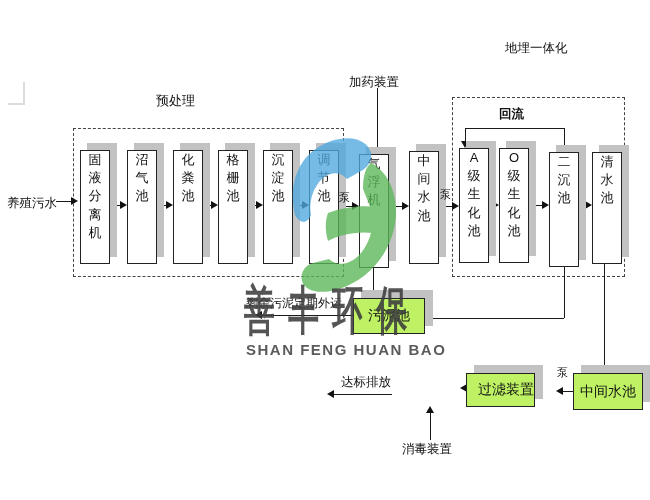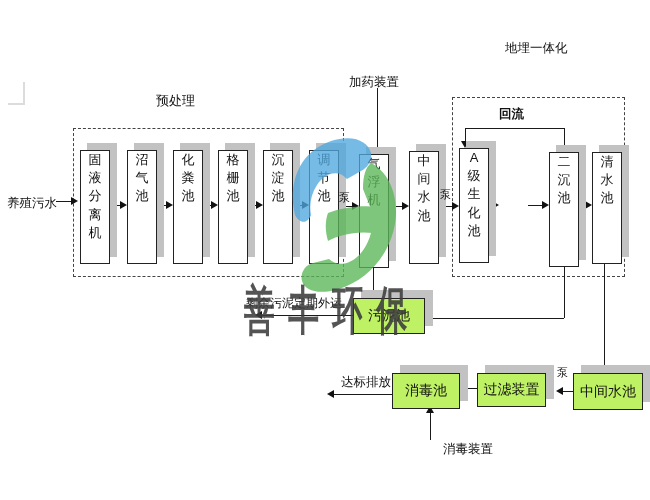--- a/index.html
+++ b/index.html
@@ -52,20 +52,21 @@
 
   <div class="vbox" style="left:80px;top:150px;height:112px;"><span class="vtxt">固液分离机</span></div>
   <div class="vbox" style="left:127px;top:150px;height:112px;"><span class="vtxt">沼气池</span></div>
   <div class="vbox" style="left:173px;top:150px;height:112px;"><span class="vtxt">化粪池</span></div>
   <div class="vbox" style="left:218px;top:150px;height:112px;"><span class="vtxt">格栅池</span></div>
   <div class="vbox" style="left:263px;top:150px;height:112px;"><span class="vtxt">沉淀池</span></div>
   <div class="vbox" style="left:359px;top:154px;height:112px;"><span class="vtxt">气浮机</span></div>
   <div class="vbox" style="left:309px;top:150px;height:112px;"><span class="vtxt">调节池</span></div>
   <div class="vbox" style="left:409px;top:151px;height:111px;"><span class="vtxt">中间水池</span></div>
   <div class="vbox" style="left:459px;top:148px;height:113px;"><span class="vtxt">A级生化池</span></div>
+  <div class="vbox" style="left:499px;top:148px;height:113px;"><span class="vtxt">O级生化池</span></div>
   <div class="vbox" style="left:549px;top:152px;height:113px;"><span class="vtxt">二沉池</span></div>
   <div class="vbox" style="left:592px;top:152px;height:110px;"><span class="vtxt">清水池</span></div>
 
   <div class="hline" style="left:108px;top:205px;width:12px;"></div>
     <div class="ah-r" style="left:120px;top:201px;"></div>
   <div class="hline" style="left:156px;top:205px;width:10px;"></div>
     <div class="ah-r" style="left:166px;top:201px;"></div>
   <div class="hline" style="left:202px;top:205px;width:9px;"></div>
     <div class="ah-r" style="left:211px;top:201px;"></div>
   <div class="hline" style="left:247px;top:205px;width:9px;"></div>
@@ -110,50 +111,48 @@
   <div class="ah-l" style="left:255px;top:311px;"></div>
   <div class="vline" style="left:373px;top:267px;height:24px;"></div>
   <div class="ah-d" style="left:369px;top:291px;"></div>
   <div class="vline" style="left:564px;top:266px;height:52px;"></div>
   <div class="hline" style="left:432px;top:318px;width:132px;"></div>
   <div class="ah-l" style="left:425px;top:314px;"></div>
 
   <div class="vline" style="left:604px;top:263px;height:103px;"></div>
   <div class="ah-d" style="left:600px;top:366px;"></div>
 
-  <div class="hbox" style="left:392px;top:373px;width:66px;height:34px;">
-      <span>消毒池</span>
-    </div>
-  <div class="hbox" style="left:477px;top:373px;width:67px;height:32px;">
+  <div class="hbox" style="left:466px;top:373px;width:67px;height:32px;justify-content:flex-end;">
       <span>过滤装置</span>
     </div>
   <div class="hbox" style="left:573px;top:373px;width:68px;height:35px;">
       <span>中间水池</span>
     </div>
 
   <div class="hline" style="left:563px;top:391px;width:10px;"></div>
   <div class="ah-l" style="left:556px;top:387px;"></div>
   <div class="hline" style="left:467px;top:388px;width:18px;"></div>
   <div class="ah-l" style="left:460px;top:384px;"></div>
   <div class="hline" style="left:334px;top:394px;width:58px;"></div>
   <div class="ah-l" style="left:327px;top:390px;"></div>
   <div class="lbl" style="left:341px;top:374px;">达标排放</div>
 
-  <div class="lbl" style="left:402px;top:441px;margin-left:41px;">消毒装置</div>
+  <div class="lbl" style="left:402px;top:441px;">消毒装置</div>
   <div class="vline" style="left:430px;top:413px;height:27px;"></div>
   <div class="ah-u" style="left:426px;top:406px;"></div>
 
   <div id="wm">
     <svg id="wm-logo" width="120" height="165" viewBox="0 0 120 165">
       <path d="M 12,82 C 4,48 18,18 48,8 C 70,1 85,8 88,20 C 89,28 85,34 78,38
                L 64,46 C 55,36 42,40 34,52 C 28,61 26,72 28,82
                C 24,92 16,90 12,82 Z" fill="#4FA8DE"></path>
       <path d="M 88,30 C 104,38 114,58 113,82 C 111,116 88,146 56,156
                C 36,162 22,158 19,148 C 17,140 22,132 30,130
                L 46,126 C 54,134 68,132 78,120 C 88,108 92,90 88,76
                L 80,56 C 80,42 83,34 88,30 Z" fill="#5BB757"></path>
       <path d="M 45,80 C 60,74 80,72 95,74 L 90,100 C 72,98 56,102 45,108
                C 42,98 42,88 45,80 Z" fill="#5BB757"></path>
     </svg>
     <div id="wm-cn">善丰环保</div>
+    <div id="wm-en">SHAN FENG HUAN BAO</div>
   </div>
 
 </div>
 
 </body></html>

